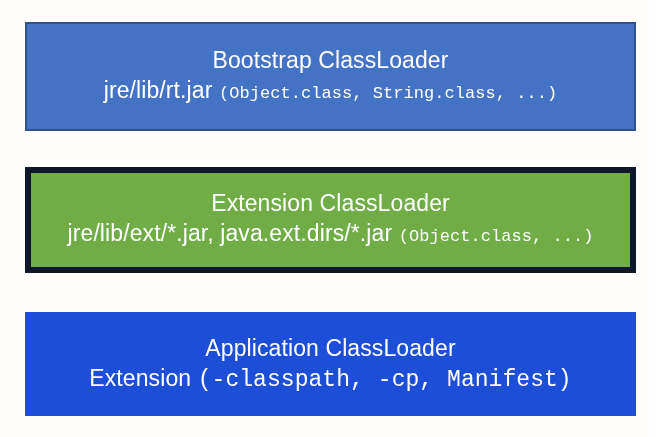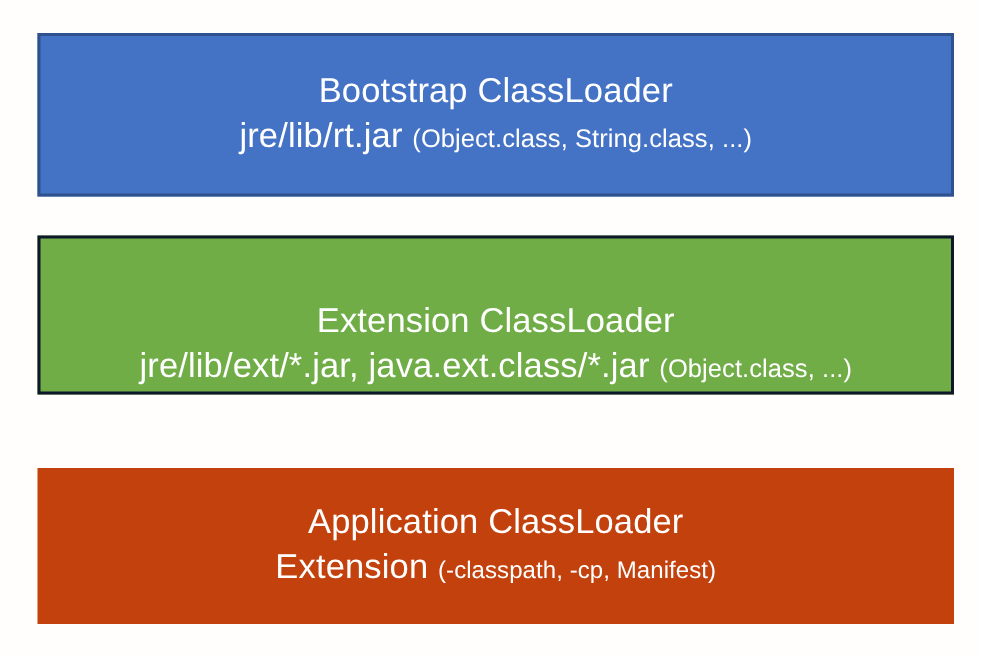--- a/index.html
+++ b/index.html
@@ -37,75 +37,75 @@
   
   #box-bootstrap {
     top: 22px;
     height: 109px;
     background: #4472c4;
     border: 2px solid #2f528f;
   }
 
   
   #box-extension {
-    top: 157px;
+    top: 167px;
     height: 106px;
     background: #70ad47;
-    border: 2px solid #0f172a;
-    justify-content: flex-end;
+    border: 6px solid #0f172a;
   }
 
   
   #box-application {
     top: 312px;
     height: 104px;
-    background: #c2410c;
+    background: #1d4ed8;
     border: 0;
   }
 
   .box-title {
     font-size: 23px;
     line-height: 30px;
     letter-spacing: 0.1px;
     white-space: nowrap;
   }
 
   .box-detail {
     font-size: 23px;
     line-height: 31px;
     letter-spacing: 0.1px;
     white-space: nowrap;
   }
 
   .box-detail .detail-note {
     font-size: 17px;
     letter-spacing: 0.05px;
+    font-family: Liberation Mono, monospace;
   }
 
   #box-application .box-detail .detail-note {
-    font-size: 16px;
+    font-size: 23px;
   }
 </style>
 </head>
 <body>
 
 <div id="diagram">
 
   <div class="loader-box" id="box-bootstrap">
     <div class="box-title">Bootstrap ClassLoader</div>
     <div class="box-detail">
       <span class="detail-main">jre/lib/rt.jar</span>
       <span class="detail-note">(Object.class, String.class, ...)</span>
     </div>
   </div>
 
   <div class="loader-box" id="box-extension">
     <div class="box-title">Extension ClassLoader</div>
     <div class="box-detail">
-      <span class="detail-main">jre/lib/ext/*.jar, java.ext.class/*.jar</span>
+      <span class="detail-main">jre/lib/ext/*.jar, java.ext.dirs/*.jar</span>
       <span class="detail-note">(Object.class, ...)</span>
     </div>
   </div>
 
   <div class="loader-box" id="box-application">
     <div class="box-title">Application ClassLoader</div>
     <div class="box-detail">
       <span class="detail-main">Extension</span>
       <span class="detail-note">(-classpath, -cp, Manifest)</span>
     </div>

